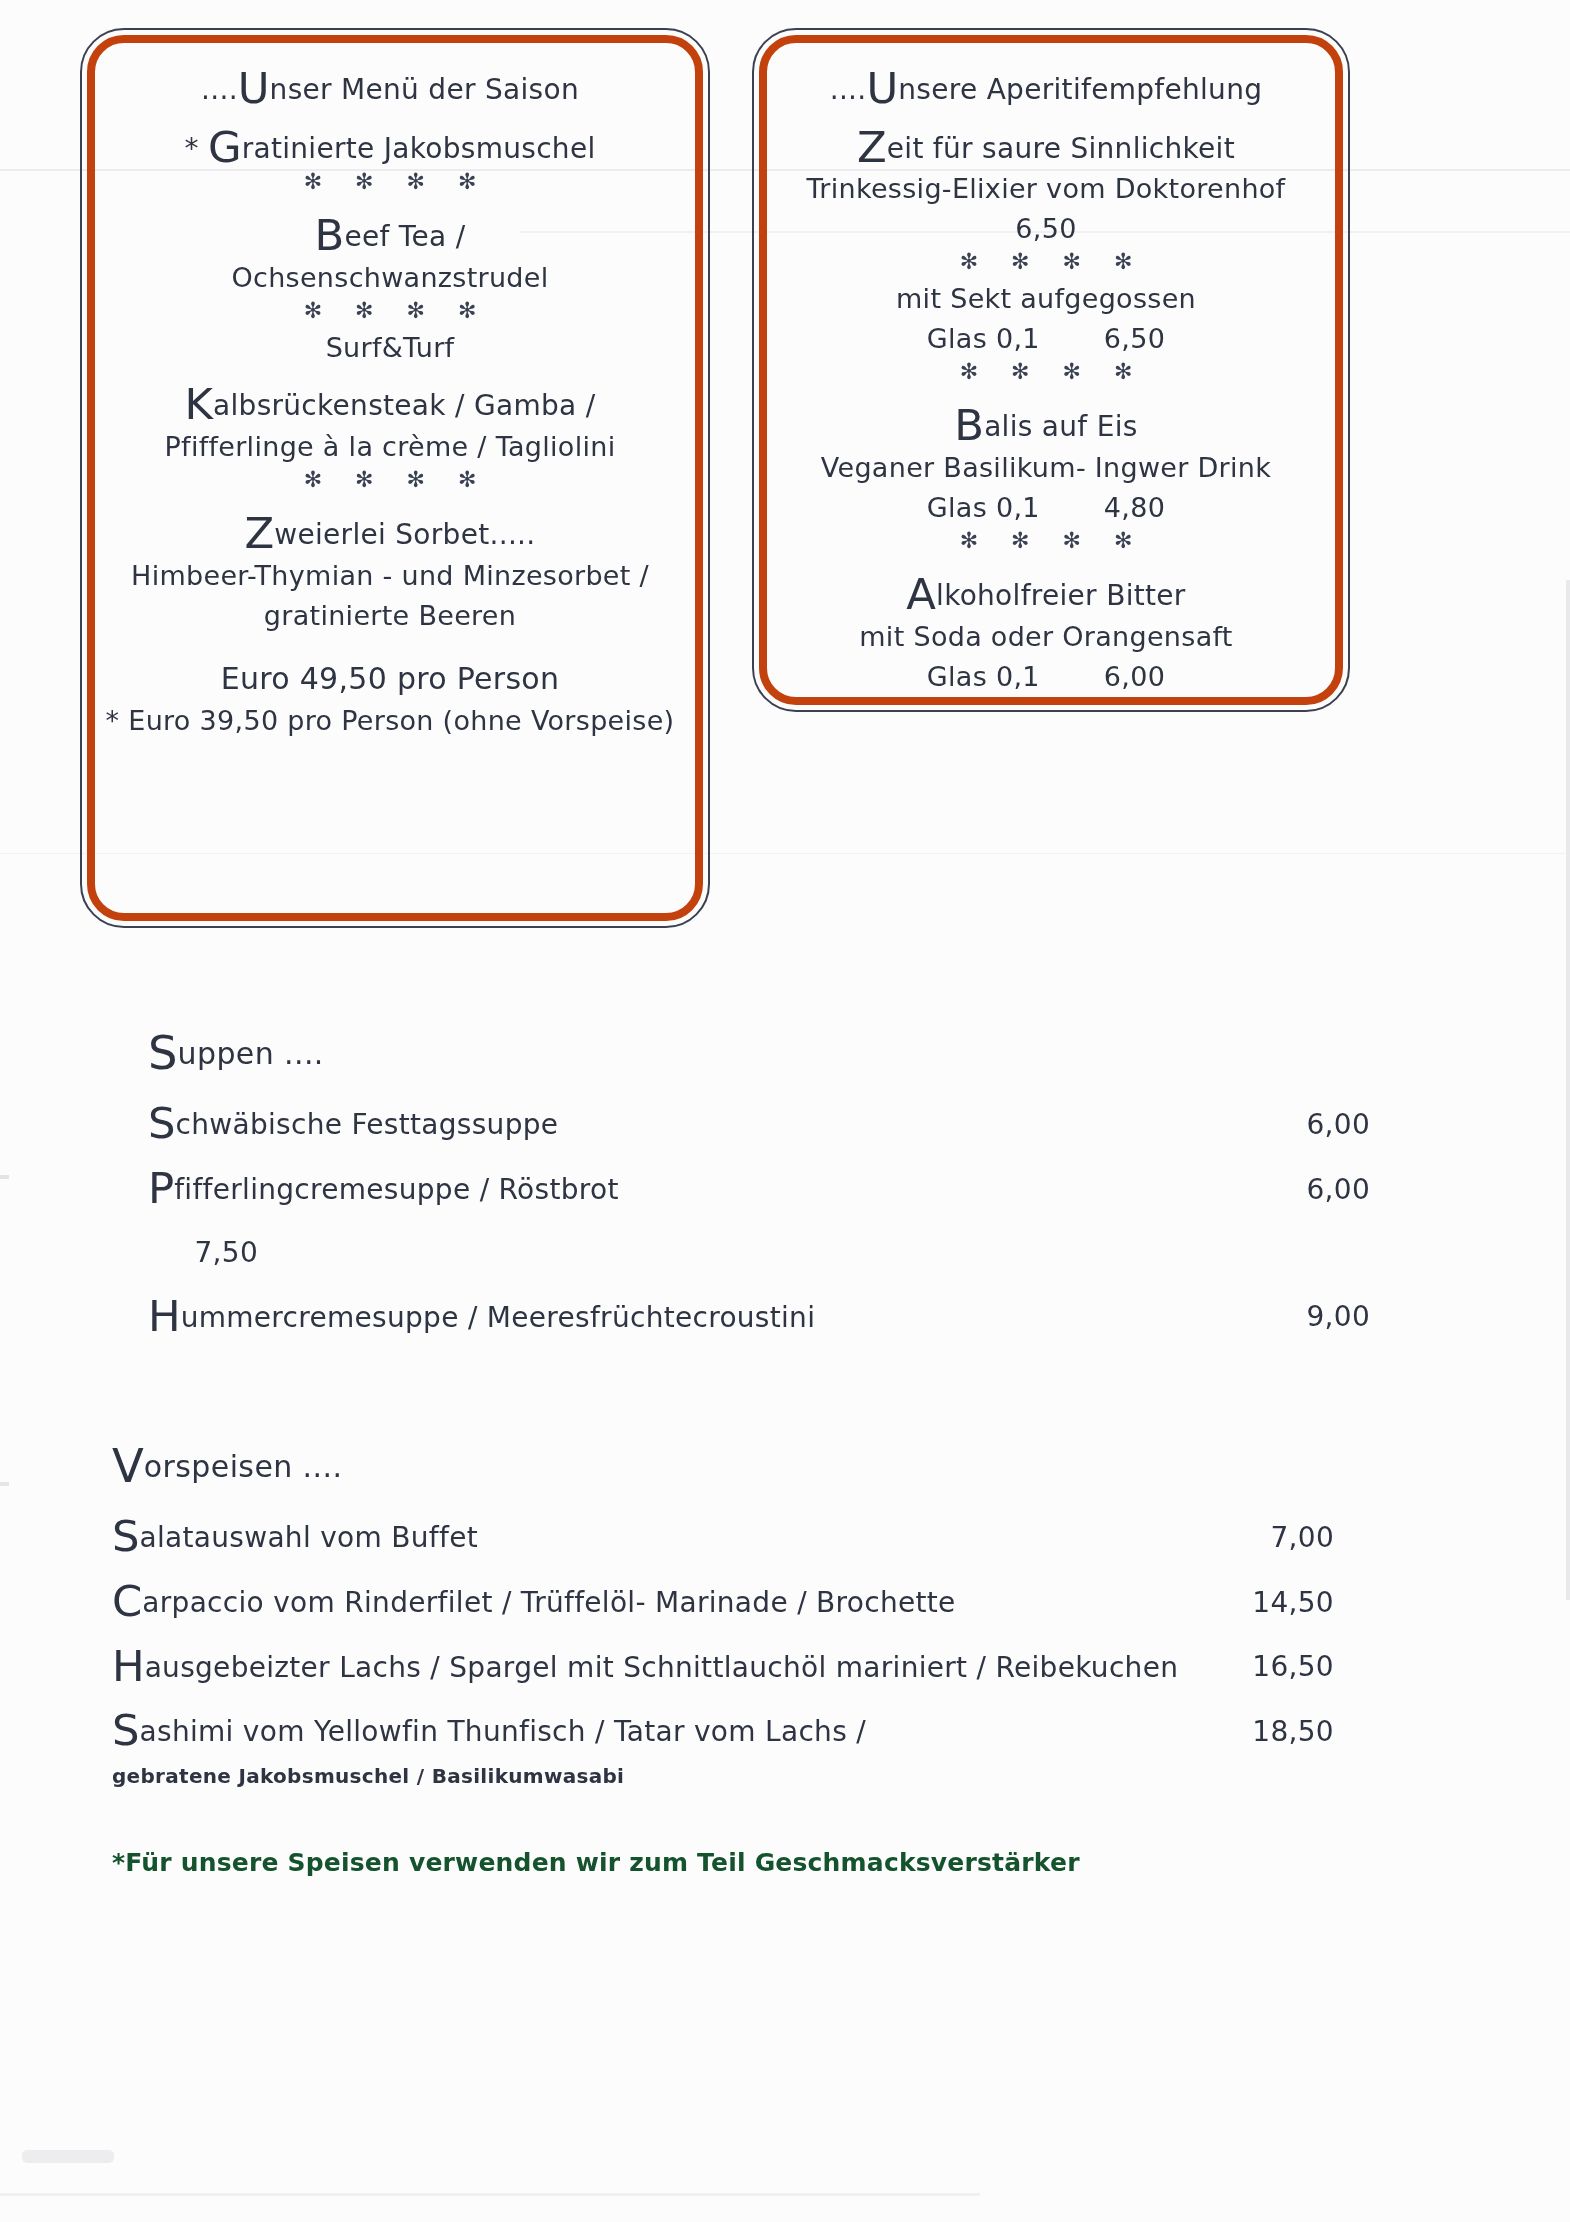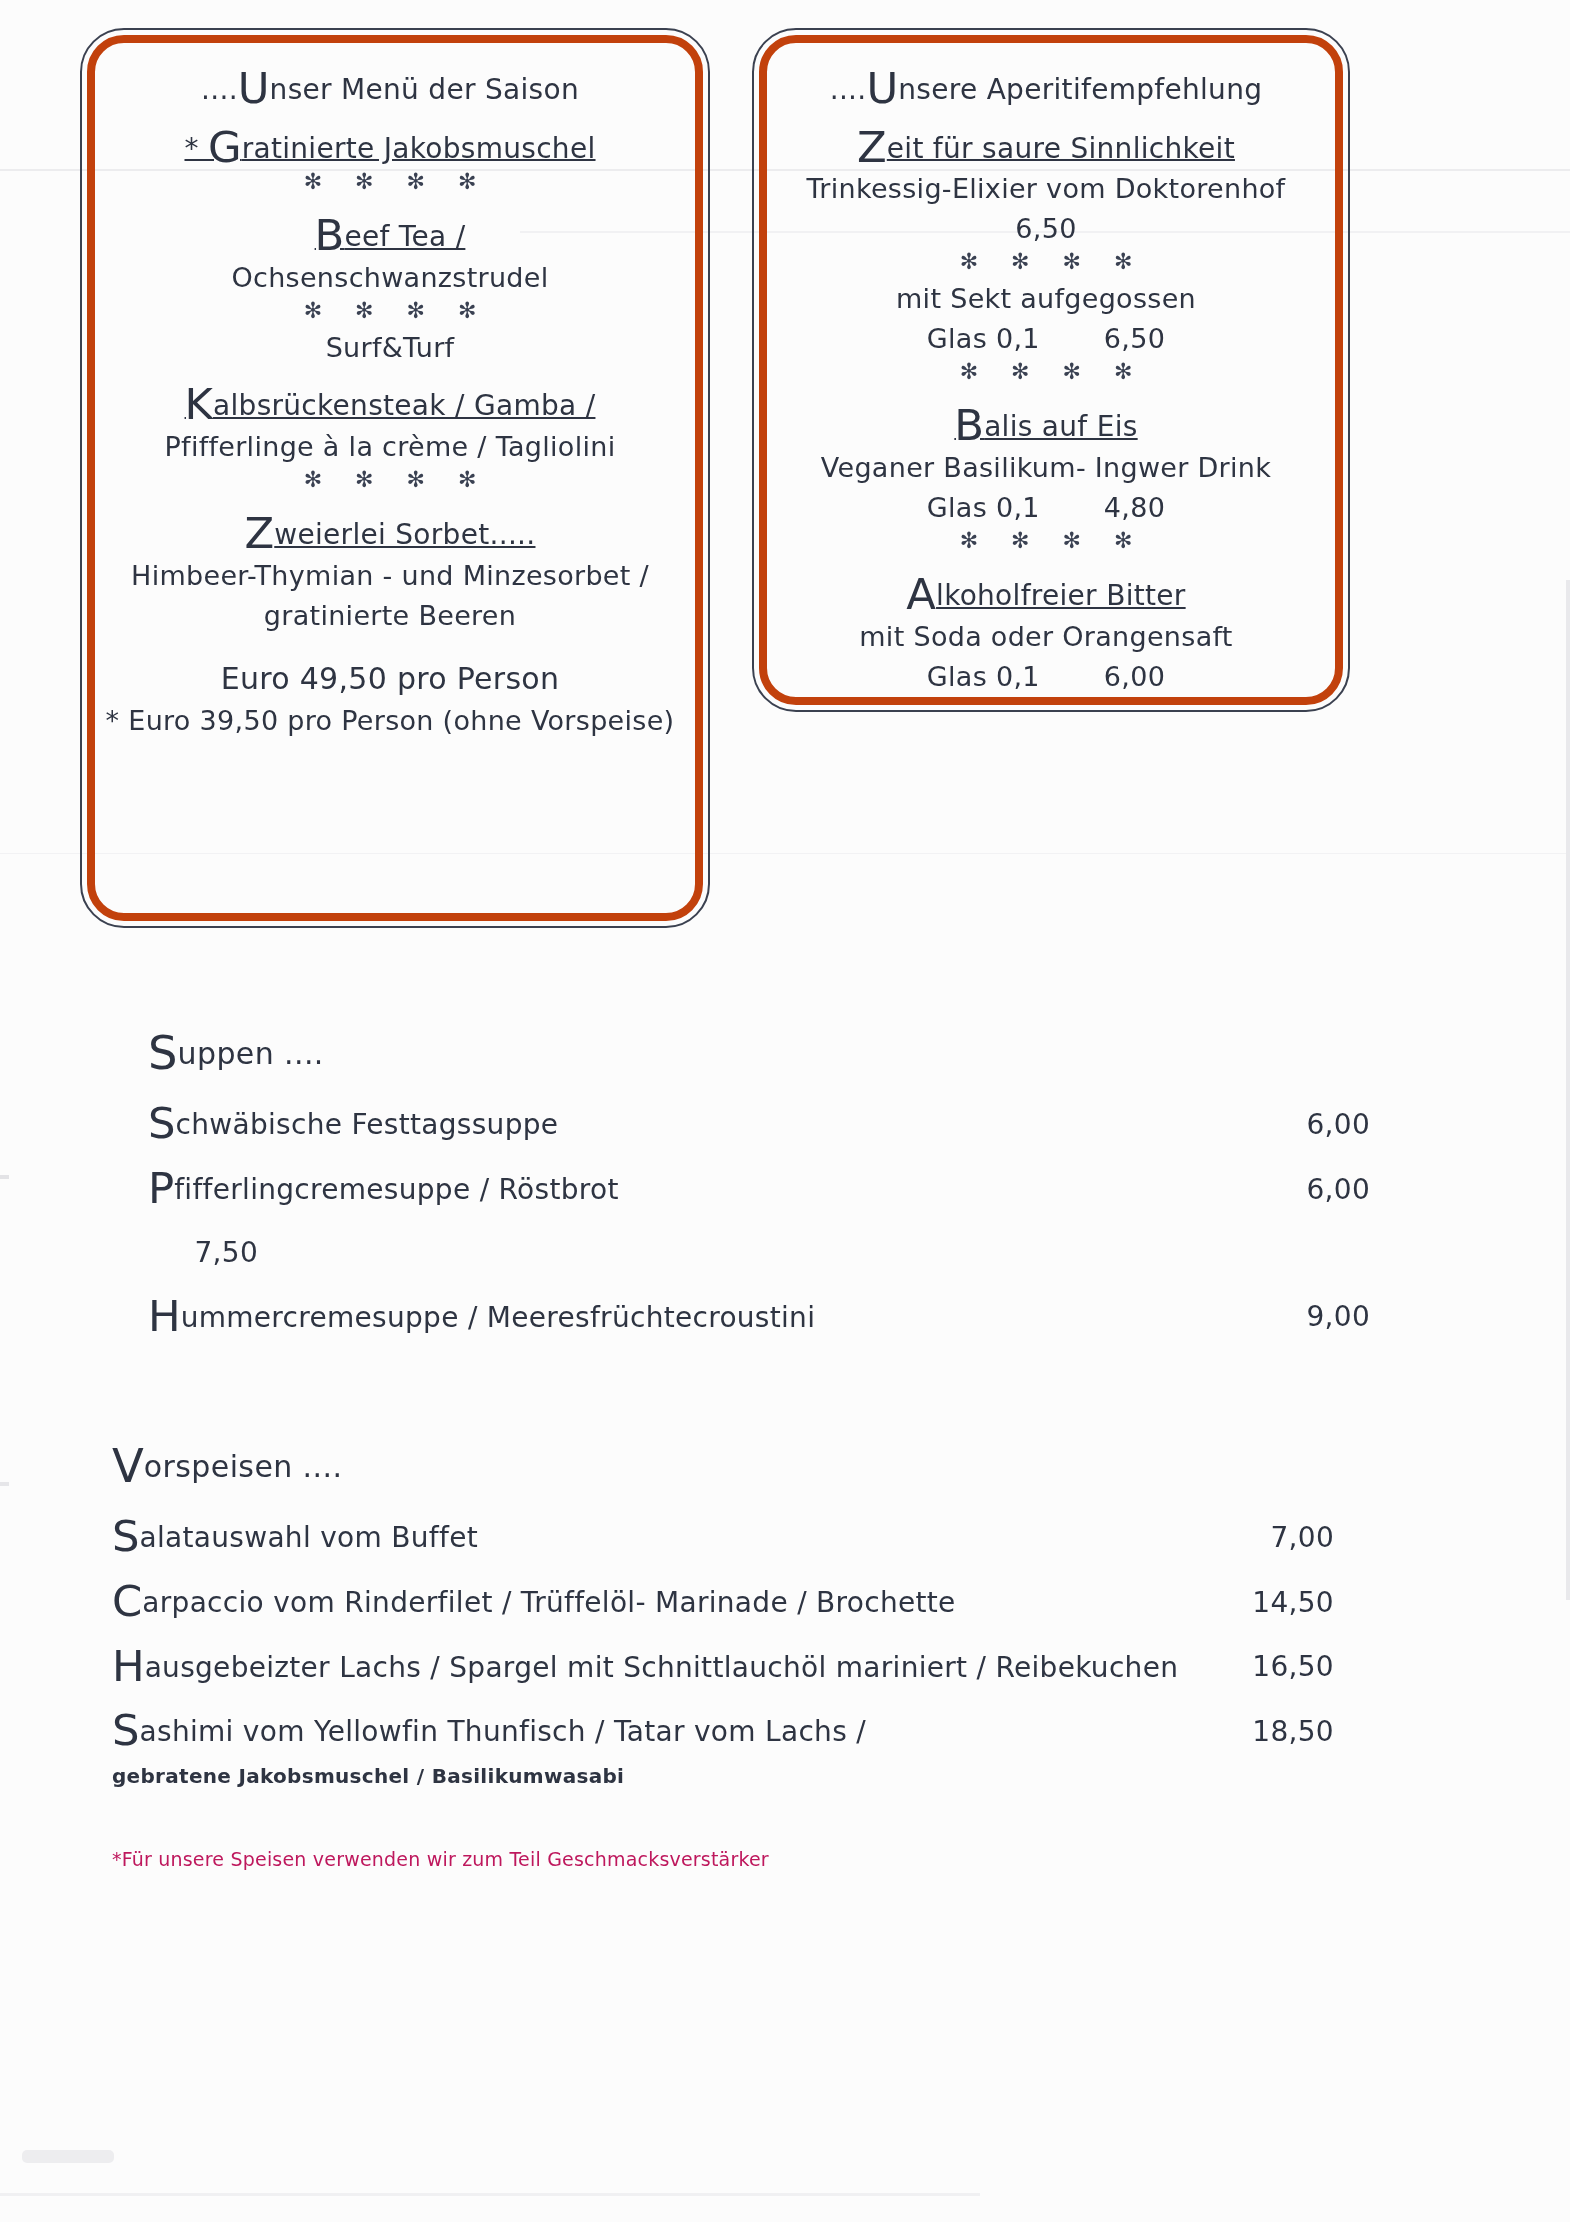--- a/index.html
+++ b/index.html
@@ -27,40 +27,40 @@
   .box-inner{
     border:8px solid #c2410c;border-radius:37px;height:100%;box-sizing:border-box;
     display:flex;flex-direction:column;align-items:center;text-align:center;
     padding:14px 28px 10px 18px;
   }
   #menu-box{left:80px;top:28px;width:630px;height:900px;}
   #aperitif-box{left:752px;top:28px;width:598px;height:684px;}
 
   .b-title{font-size:28px;letter-spacing:.4px;margin-top:14px;white-space:nowrap;}
   .ln{white-space:nowrap;letter-spacing:.3px;}
-  .t-dish{font-size:28px;margin-top:24px;text-decoration:underline;}
+  .t-dish{font-size:28px;margin-top:24px;}
   .t-cont{font-size:27px;margin-top:9px;}
   .t-euro{font-size:30px;margin-top:30px;}
   .t-stars{font-size:22px;margin-top:5px;letter-spacing:13px;color:#3a4152;text-indent:13px;}
   .t-glas{font-size:27px;margin-top:9px;}
   .glas-price{margin-left:64px;}
   .cap{font-size:1.55em;line-height:.8;vertical-align:-0.1em;letter-spacing:0;}
 
   
   .section{position:absolute;left:112px;width:1222px;}
   #section-suppen{top:1035px;margin-left:36px;}
   #section-vorspeisen{top:1448px;}
   .sec-heading{font-size:30px;letter-spacing:.4px;margin-bottom:34px;}
   .row{display:flex;justify-content:space-between;align-items:baseline;margin-bottom:30px;font-size:28px;letter-spacing:.3px;}
   .row .price{min-width:110px;text-align:right;font-size:28px;}
   .row2{font-size:20px;margin-top:-14px;margin-bottom:24px;letter-spacing:.3px;font-weight:bold;}
 
   .footnote{
-    position:absolute;left:112px;top:1848px;font-size:19px;font-weight:normal;
-    letter-spacing:.2px;color:#be185d;
+    position:absolute;left:112px;top:1848px;font-size:25px;font-weight:bold;
+    letter-spacing:.2px;color:#14532d;
   }
 </style>
 </head>
 <body>
 
 <div class="artifact scanline-1"></div>
 <div class="artifact scanline-2"></div>
 <div class="artifact scanline-3"></div>
 <div class="artifact edge-right"></div>
 <div class="artifact edge-left-1"></div>

